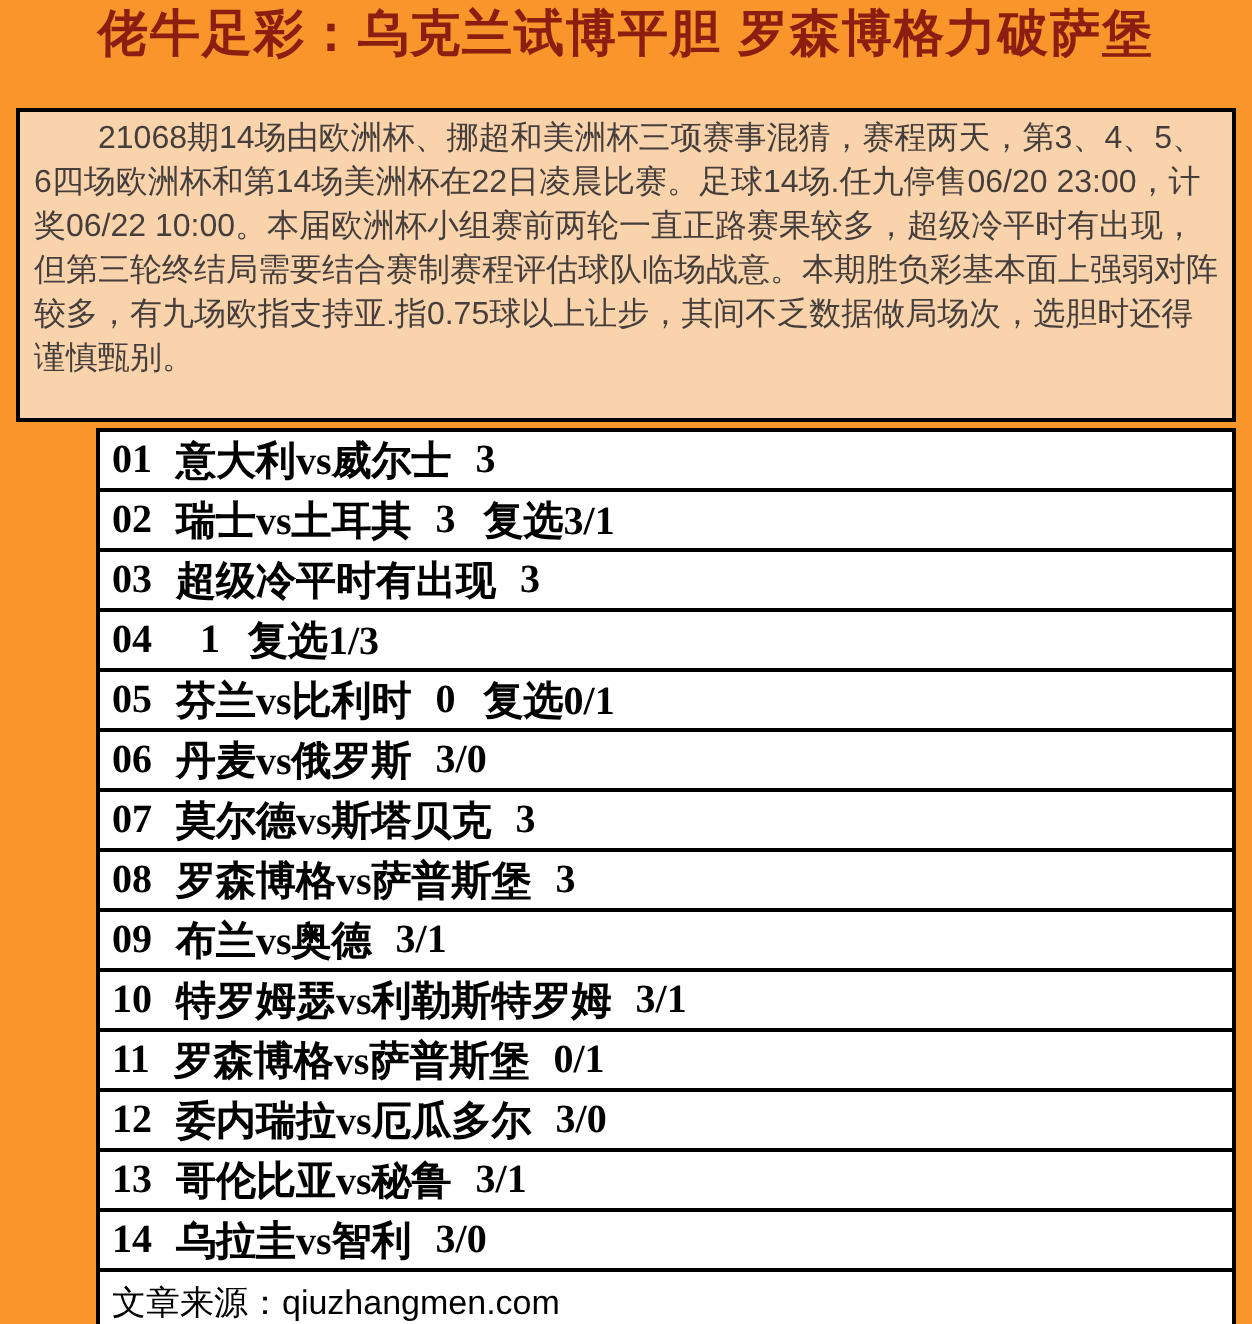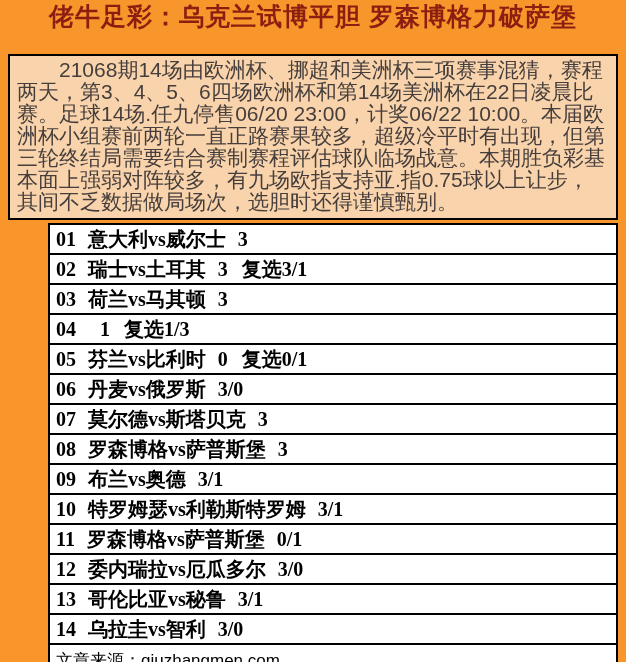--- a/index.html
+++ b/index.html
@@ -25,23 +25,23 @@
     font-weight: bold;
     color: var(--title-text, #8B1E10);
     letter-spacing: 1px;
     white-space: nowrap;
   }
 
   .intro-box {
     border: 2px solid var(--border, #000000);
     background: var(--intro-background, #F8D3AB);
     color: var(--intro-text, #453E3C);
-    font-size: 21px;
+    font-size: 16px;
     line-height: 22px;
-    padding: 3px 7px 5px 7px;
+    padding: 3px 7px 18px 7px;
     text-indent: 2em;
     min-height: 140px;
   }
 
   .match-table {
     margin-top: 3px;
     border: 2px solid var(--border, #000000);
     background: var(--row-background, #FFFFFF);
     margin-left: 40px;
   }
@@ -91,21 +91,21 @@
           <span class="pick">3</span>
         </div>
         <div class="match-row">
           <span class="num">02</span>
           <span class="teams">瑞士vs土耳其</span>
           <span class="pick">3</span>
           <span class="note">复选3/1</span>
         </div>
         <div class="match-row">
           <span class="num">03</span>
-          <span class="teams">荷兰vs马其顿</span>
+          <span class="teams">超级冷平时有出现</span>
           <span class="pick">3</span>
         </div>
         <div class="match-row">
           <span class="num">04</span>
           <span class="pick">1</span>
           <span class="note">复选1/3</span>
         </div>
         <div class="match-row">
           <span class="num">05</span>
           <span class="teams">芬兰vs比利时</span>

